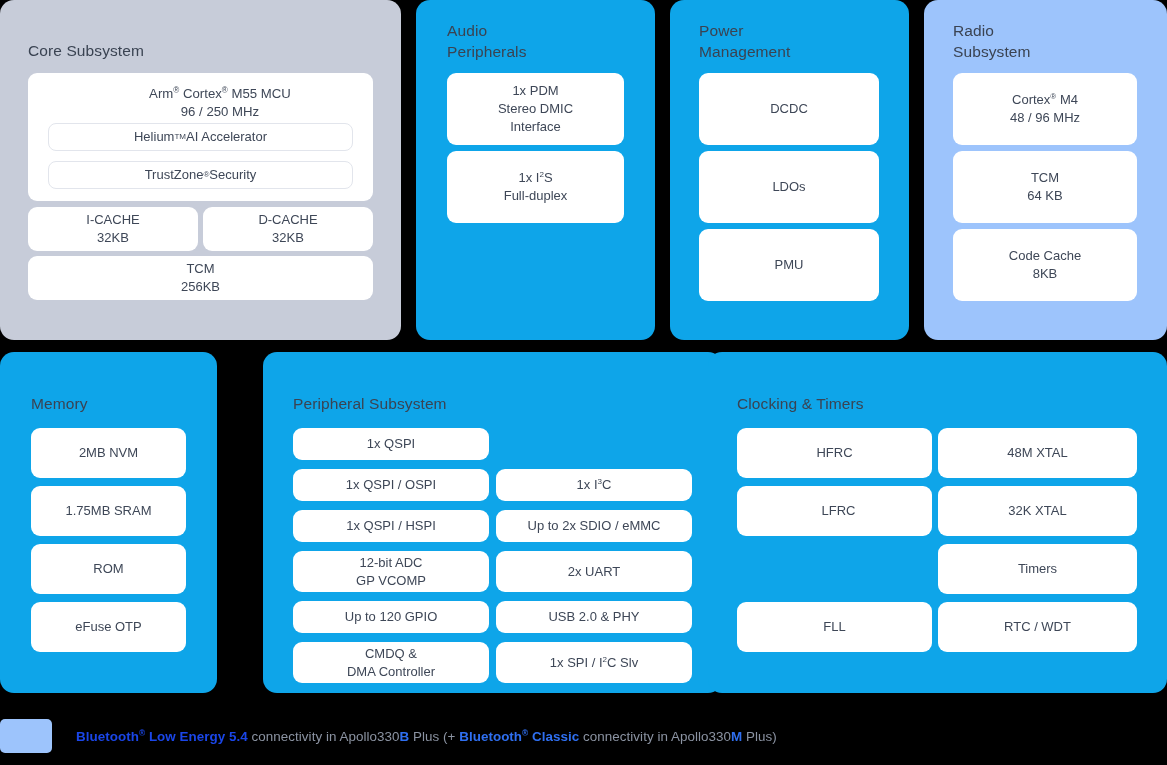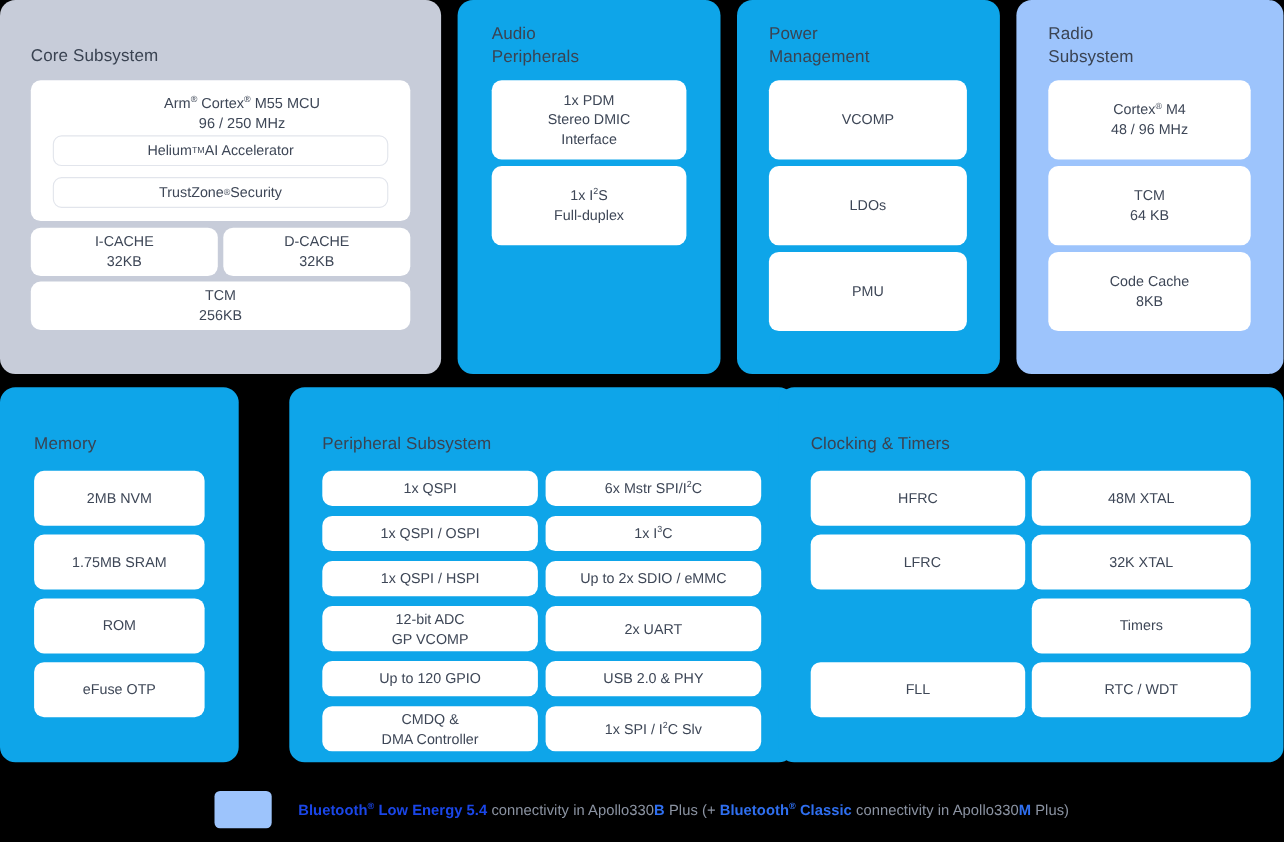--- a/index.html
+++ b/index.html
@@ -74,21 +74,20 @@
 
   sup { font-size: 0.62em; vertical-align: super; line-height: 0; }
 
   
   .footer {
     position: absolute;
     left: 0; right: 0; bottom: 0;
     height: 58px;
     display: flex;
     align-items: center;
-    justify-content: center;
   }
   .legend-swatch {
     width: 52px; height: 34px;
     background: #9dc4fc;
     border-radius: 5px;
     margin-right: 24px;
     flex: 0 0 auto;
   }
   .legend-text {
     font-size: 13.4px;
@@ -133,21 +132,21 @@
 Interface</div>
 
     <div class="card" style="left:31px; top:151px; width:177px; height:72px;"><span><span>1x I</span><sup>2</sup><span style="white-space:pre-line">S
 Full-duplex</span></span></div>
   </div>
 
   <div class="panel" style="left:670px; top:0px; width:239px; height:340px;">
     <div class="panel-title" style="left:29px; top:20px;">Power
 Management</div>
 
-    <div class="card" style="left:29px; top:73px; width:180px; height:72px;">VCOMP</div>
+    <div class="card" style="left:29px; top:73px; width:180px; height:72px;">DCDC</div>
     <div class="card" style="left:29px; top:151px; width:180px; height:72px;">LDOs</div>
     <div class="card" style="left:29px; top:229px; width:180px; height:72px;">PMU</div>
   </div>
 
   <div class="panel radio" style="left:924px; top:0px; width:243px; height:340px;">
     <div class="panel-title" style="left:29px; top:20px;">Radio
 Subsystem</div>
 
     <div class="card" style="left:29px; top:73px; width:184px; height:72px;"><span><span>Cortex</span><sup>®</sup><span style="white-space:pre-line"> M4
 48 / 96 MHz</span></span></div>
@@ -172,21 +171,20 @@
 
     <div class="card" style="left:30px; top:76px; width:196px; height:32px;">1x QSPI</div>
     <div class="card" style="left:30px; top:117px; width:196px; height:32px;">1x QSPI / OSPI</div>
     <div class="card" style="left:30px; top:158px; width:196px; height:32px;">1x QSPI / HSPI</div>
     <div class="card" style="left:30px; top:199px; width:196px; height:41px;">12-bit ADC
 GP VCOMP</div>
     <div class="card" style="left:30px; top:249px; width:196px; height:32px;">Up to 120 GPIO</div>
     <div class="card" style="left:30px; top:290px; width:196px; height:41px;">CMDQ &amp;
 DMA Controller</div>
 
-    <div class="card" style="left:233px; top:76px; width:196px; height:32px;"><span><span>6x Mstr SPI/I</span><sup>2</sup><span>C</span></span></div>
     <div class="card" style="left:233px; top:117px; width:196px; height:32px;"><span><span>1x I</span><sup>3</sup><span>C</span></span></div>
     <div class="card" style="left:233px; top:158px; width:196px; height:32px;">Up to 2x SDIO / eMMC</div>
     <div class="card" style="left:233px; top:199px; width:196px; height:41px;">2x UART</div>
     <div class="card" style="left:233px; top:249px; width:196px; height:32px;">USB 2.0 &amp; PHY</div>
     <div class="card" style="left:233px; top:290px; width:196px; height:41px;"><span><span>1x SPI / I</span><sup>2</sup><span>C Slv</span></span></div>
   </div>
 
   <div class="panel" style="left:708px; top:352px; width:459px; height:341px;">
     <div class="panel-title" style="left:29px; top:41px;">Clocking &amp; Timers</div>
 

